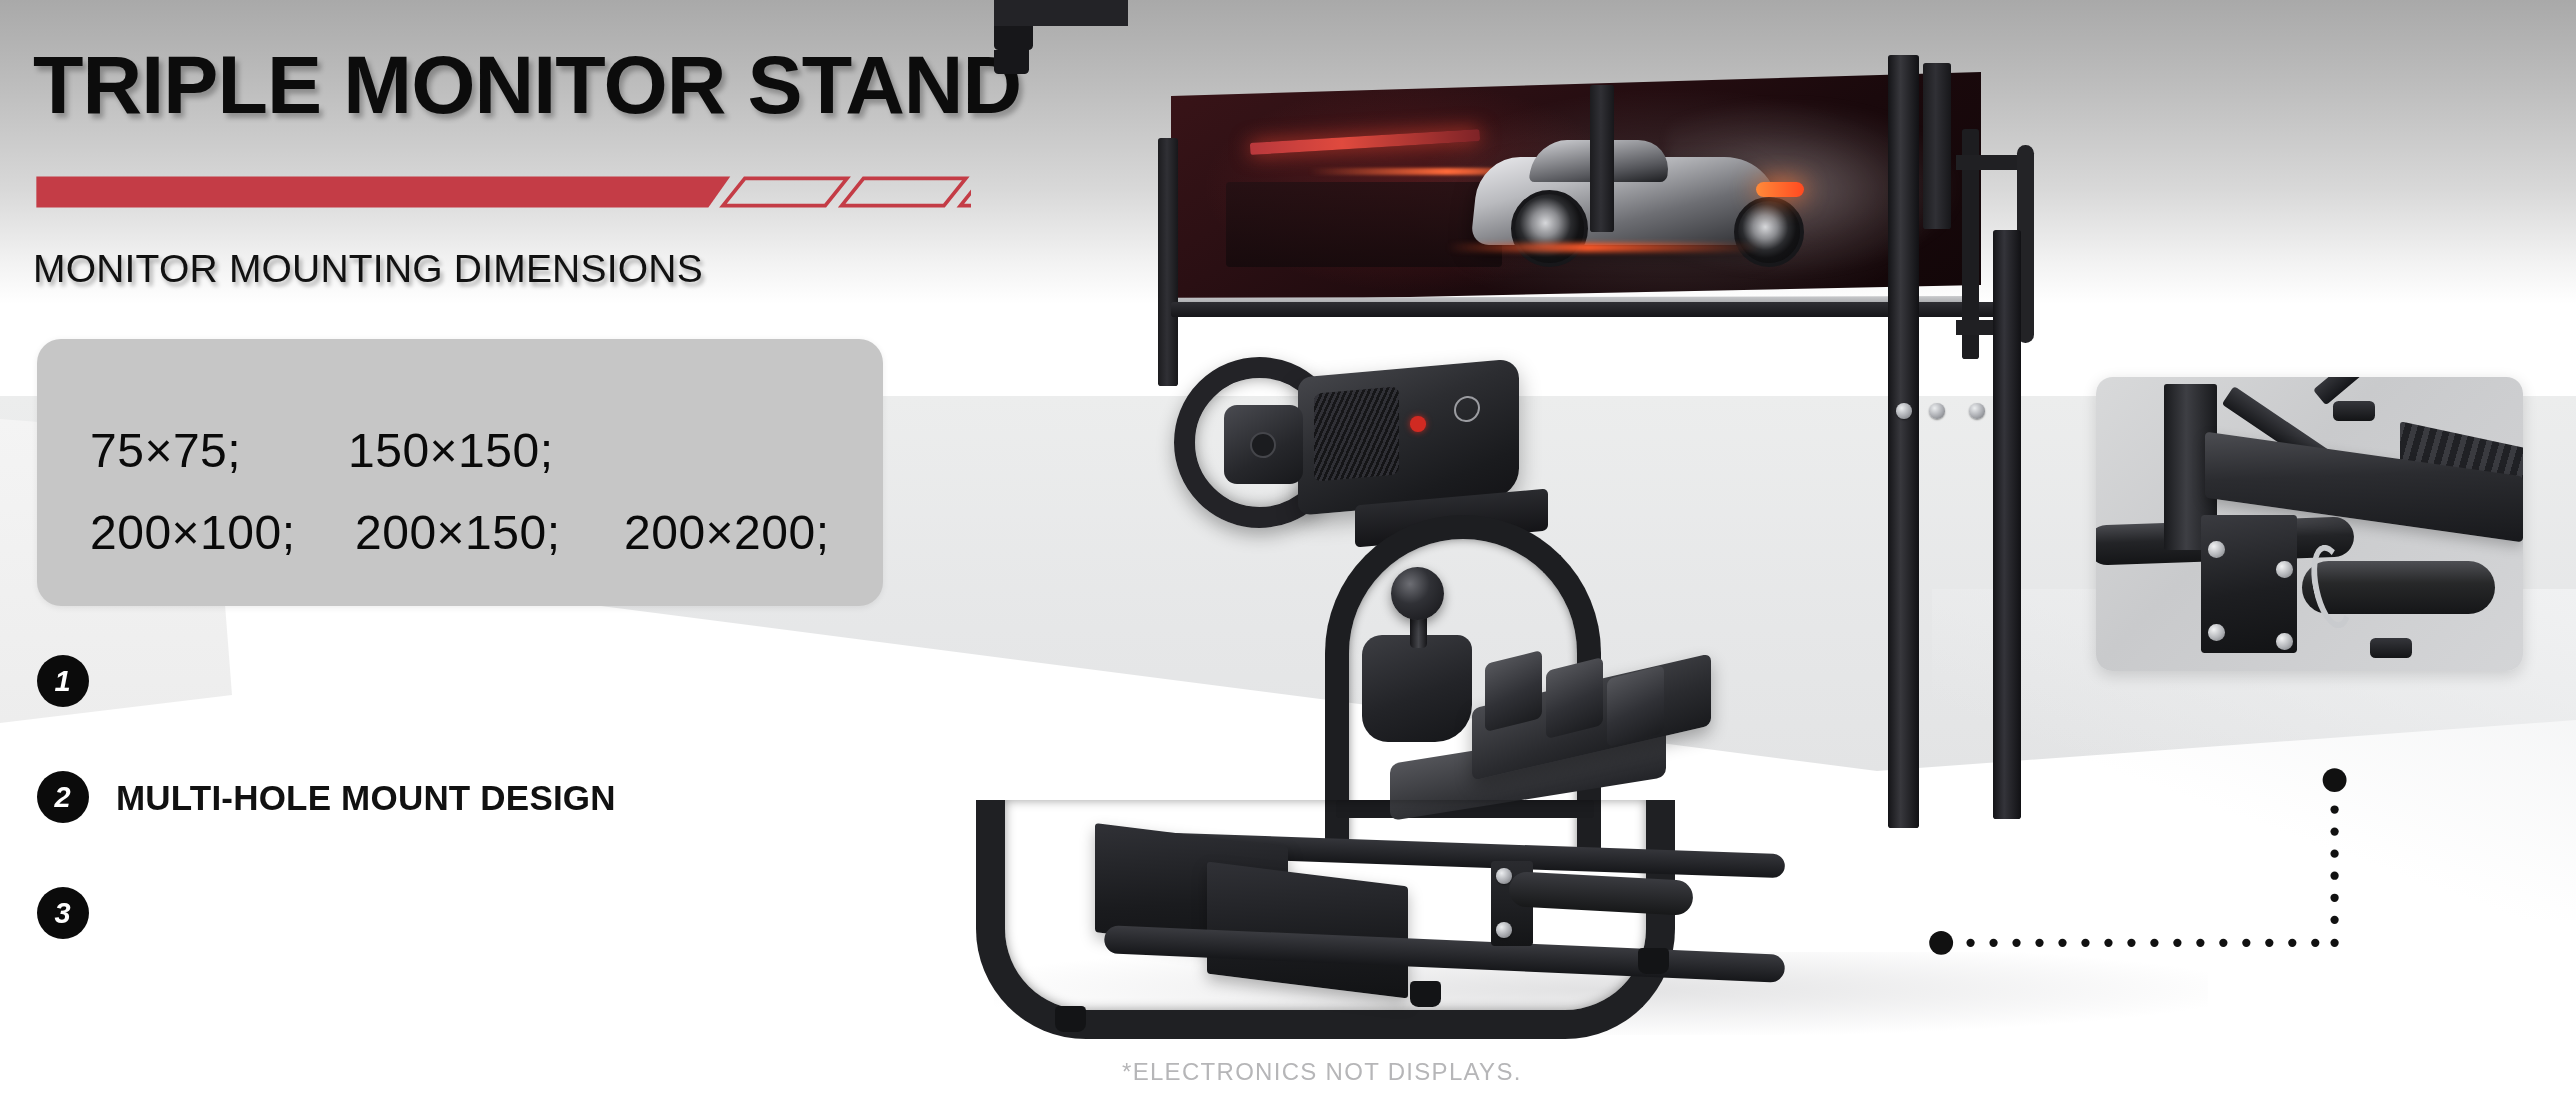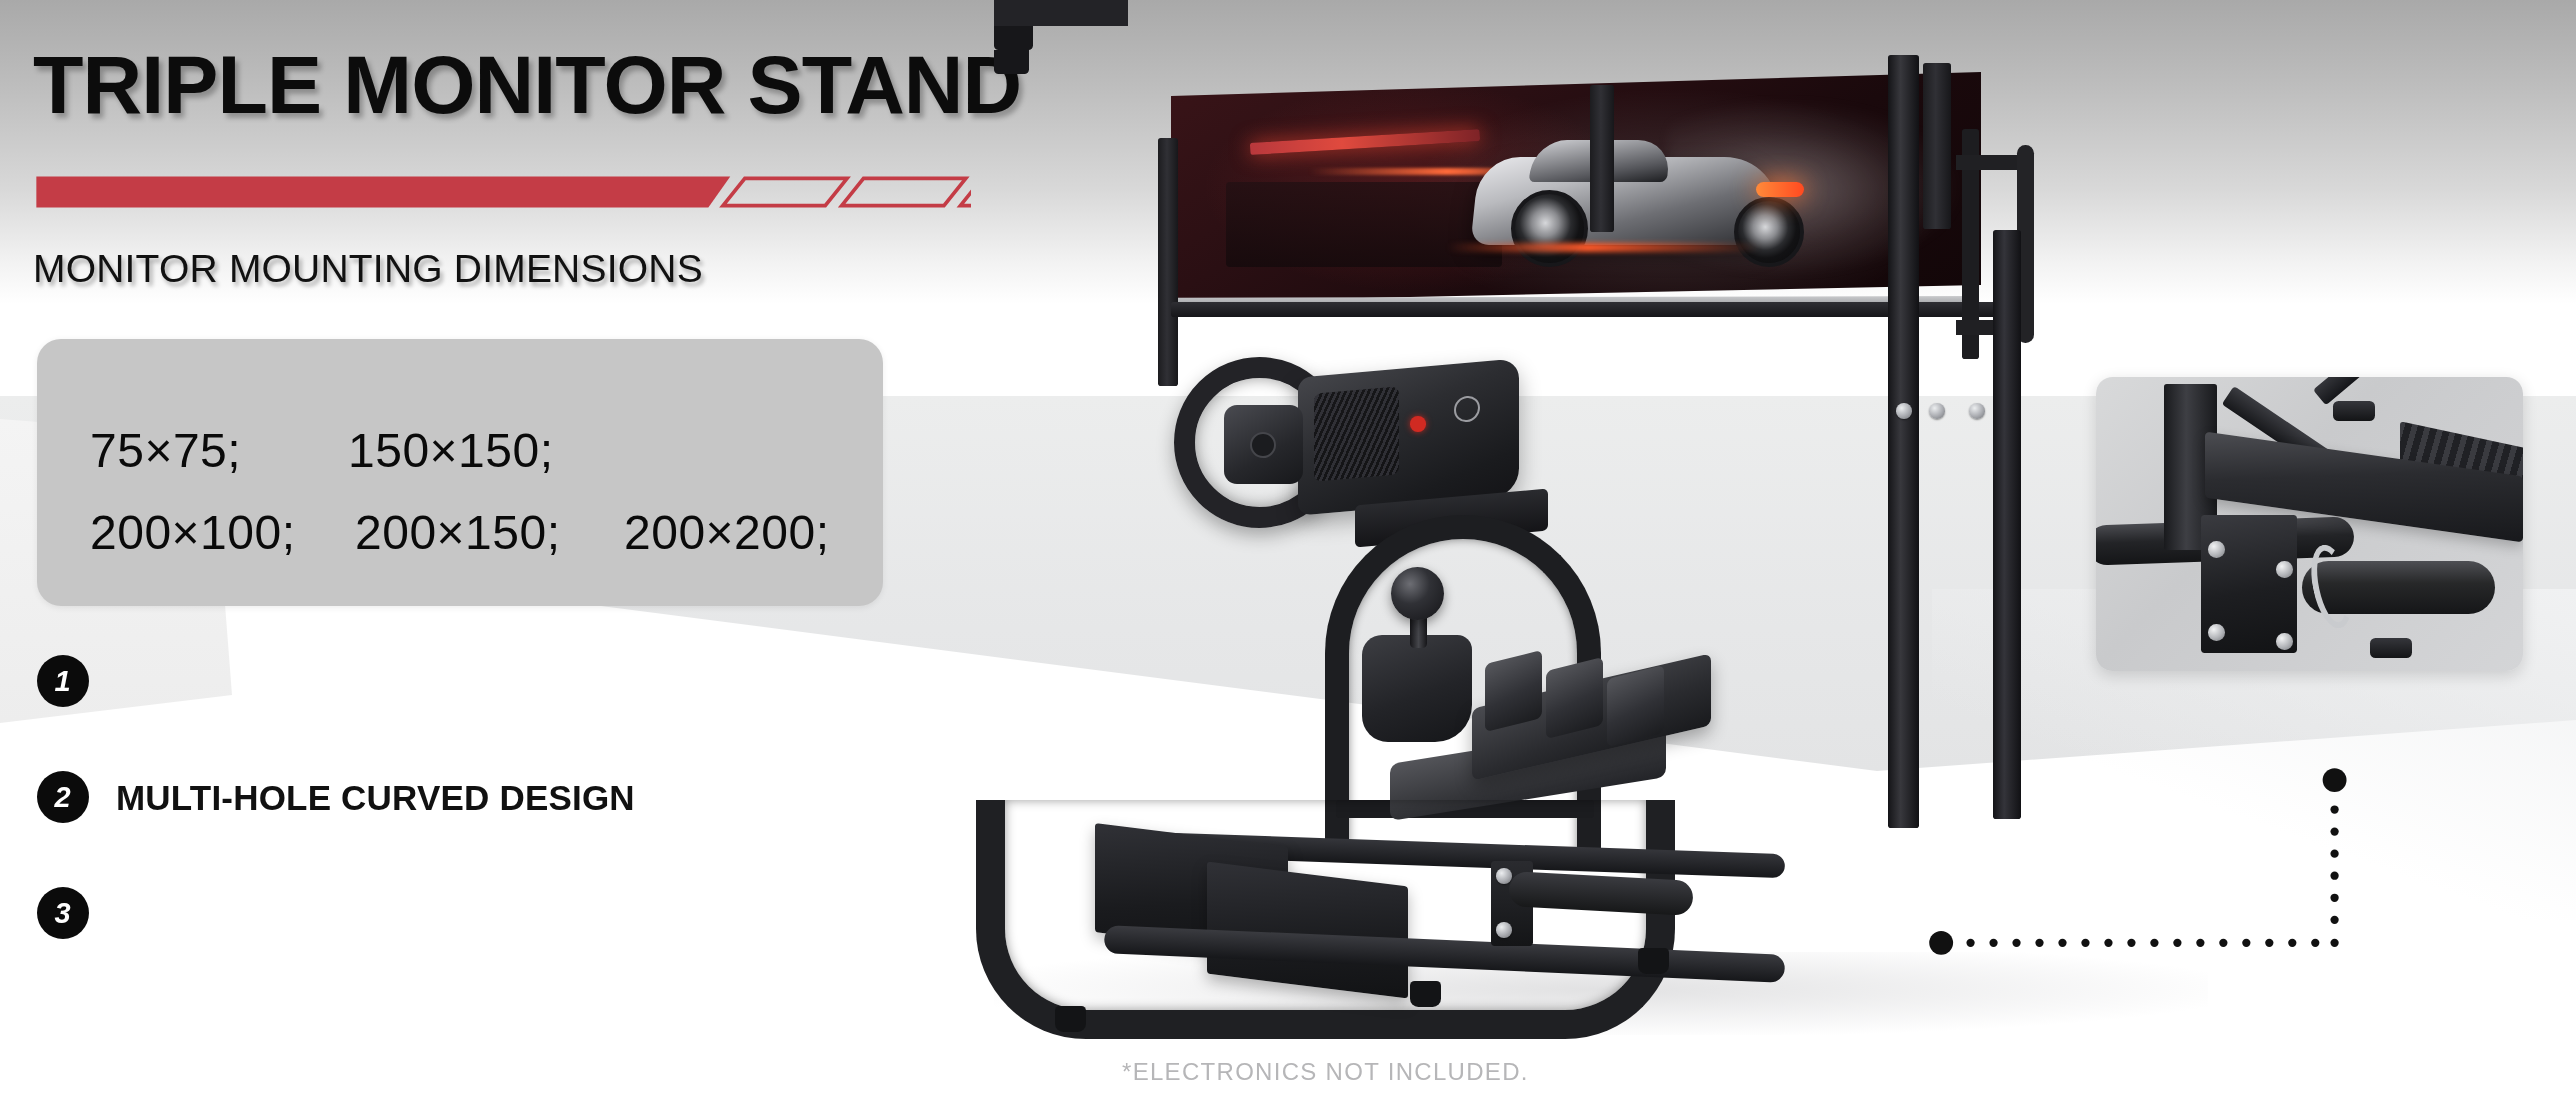--- a/index.html
+++ b/index.html
@@ -439,29 +439,29 @@
       <span class="dim-cell">200×200;</span>
     </div>
   </div>
 
   <div id="feature-list">
     <div class="feature-item">
       <div class="feature-badge">1</div>
     </div>
     <div class="feature-item">
       <div class="feature-badge">2</div>
-      <div class="feature-text">MULTI-HOLE CURVED DESIGN</div>
+      <div class="feature-text">MULTI-HOLE MOUNT DESIGN</div>
     </div>
     <div class="feature-item">
       <div class="feature-badge">3</div>
     </div>
   </div>
 </div>
 
-<div id="footnote">*ELECTRONICS NOT INCLUDED.</div>
+<div id="footnote">*ELECTRONICS NOT DISPLAYS.</div>
 
 <div id="product-photo">
 
   <div id="monitor">
     <div id="screen-garage"></div>
     <div id="screen-fog"></div>
     <div id="screen-rear-wing"></div>
     <div id="screen-glow-strip"></div>
     <div id="screen-car-body"></div>
     <div id="screen-car-canopy"></div>

